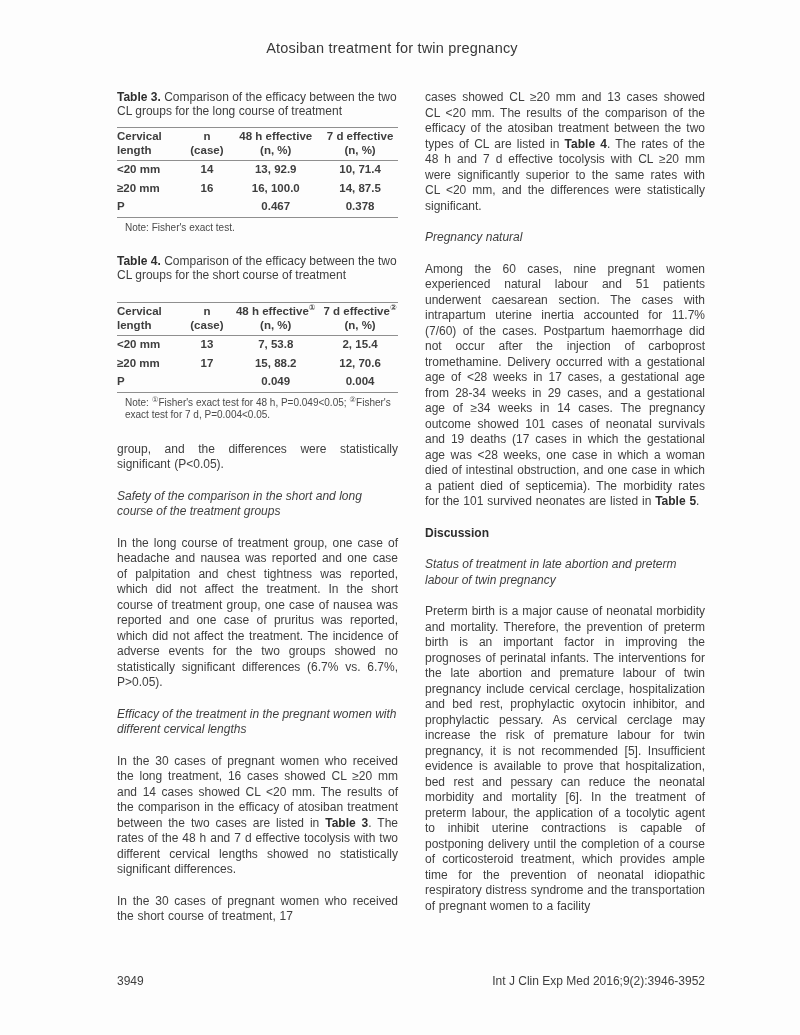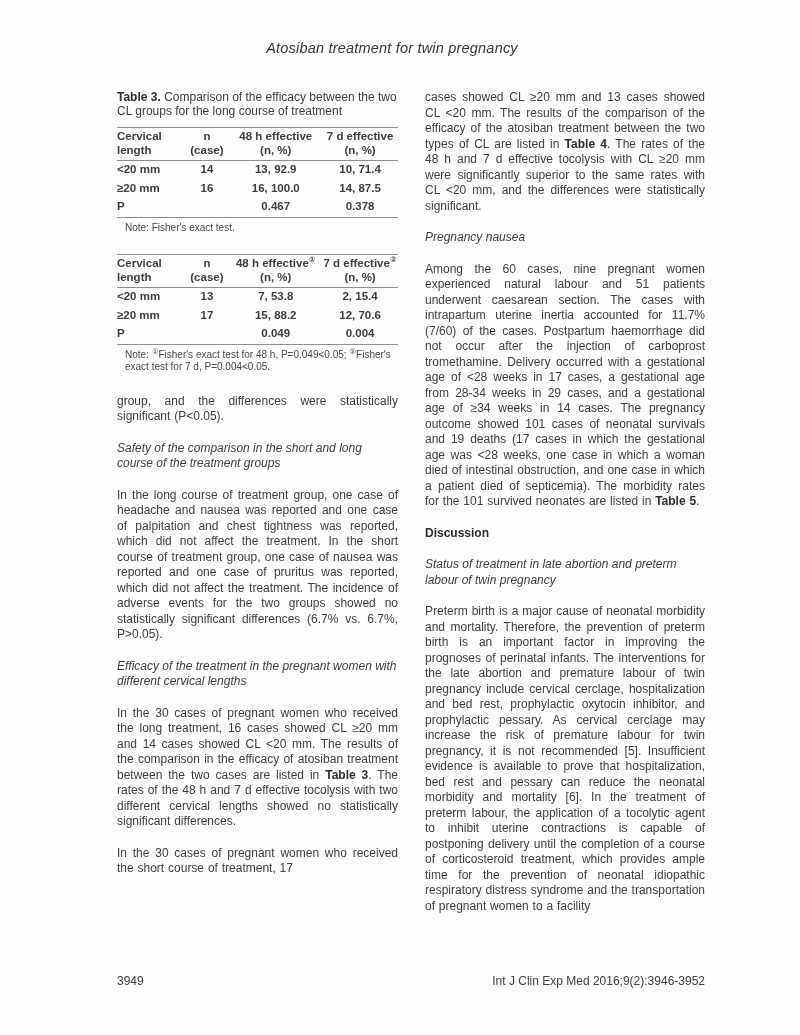--- a/index.html
+++ b/index.html
@@ -5,21 +5,21 @@
   html, body { margin: 0; padding: 0; }
   body {
     width: 800px; height: 1035px; position: relative;
     background: #fdfdfd;
     font-family: "Liberation Sans", "DejaVu Sans", sans-serif;
     color: #3e3e3e;
     -webkit-font-smoothing: antialiased;
   }
   .running-head {
     position: absolute; top: 40px; left: 0; width: 784px;
-    text-align: center; font-size: 14.5px; color: #383838; letter-spacing: 0.2px; font-style: italic;
+    text-align: center; font-size: 14.5px; color: #383838; letter-spacing: 0.2px;
   }
   .col { position: absolute; top: 90px; width: 281px; }
   .col-left  { left: 117px; }
   .col-right { left: 425px; width: 280px; }
 
   .para {
     font-size: 12px; line-height: 15.5px; text-align: justify;
     margin: 0 0 16px 0; word-spacing: 0.5px; color: #3e3e3e;
   }
   .heading-italic {
@@ -102,20 +102,21 @@
           <td class="cc"></td>
           <td class="cc">0.467</td>
           <td class="cc">0.378</td>
         </tr>
       </tbody>
     </table>
     <p class="tnote">Note: Fisher's exact test.</p>
   </div>
 
   <div class="tblock tblock-4">
+    <p class="tcap"><b>Table 4.</b><span> Comparison of the efficacy between the two CL groups for the short course of treatment</span></p>
     <table>
       <colgroup>
           <col style="width:24%">
           <col style="width:16%">
           <col style="width:33%">
           <col style="width:27%">
         </colgroup>
       <thead>
         <tr>
           <th class="c1"><span>Cervical</span><br><span>length</span></th>
@@ -159,21 +160,21 @@
   <p class="para"><span>In the 30 cases of pregnant women who received the long treatment, 16 cases showed CL ≥20 mm and 14 cases showed CL &lt;20 mm. The results of the comparison in the efficacy of atosiban treatment between the two cases are listed in </span><b>Table 3</b><span>. The rates of the 48 h and 7 d effective tocolysis with two different cervical lengths showed no statistically significant differences.</span></p>
 
   <p class="para">In the 30 cases of pregnant women who received the short course of treatment, 17</p>
 
 </div>
 
 <div class="col col-right">
 
   <p class="para"><span>cases showed CL ≥20 mm and 13 cases showed CL &lt;20 mm. The results of the comparison of the efficacy of the atosiban treatment between the two types of CL are listed in </span><b>Table 4</b><span>. The rates of the 48 h and 7 d effective tocolysis with CL ≥20 mm were significantly superior to the same rates with CL &lt;20 mm, and the differences were statistically significant.</span></p>
 
-  <p class="heading-italic">Pregnancy nausea</p>
+  <p class="heading-italic">Pregnancy natural</p>
 
   <p class="para"><span>Among the 60 cases, nine pregnant women experienced natural labour and 51 patients underwent caesarean section. The cases with intrapartum uterine inertia accounted for 11.7% (7/60) of the cases. Postpartum haemorrhage did not occur after the injection of carboprost tromethamine. Delivery occurred with a gestational age of &lt;28 weeks in 17 cases, a gestational age from 28-34 weeks in 29 cases, and a gestational age of ≥34 weeks in 14 cases. The pregnancy outcome showed 101 cases of neonatal survivals and 19 deaths (17 cases in which the gestational age was &lt;28 weeks, one case in which a woman died of intestinal obstruction, and one case in which a patient died of septicemia). The morbidity rates for the 101 survived neonates are listed in </span><b>Table 5</b><span>.</span></p>
 
   <p class="heading-bold">Discussion</p>
 
   <p class="heading-italic">Status of treatment in late abortion and preterm labour of twin pregnancy</p>
 
   <p class="para">Preterm birth is a major cause of neonatal morbidity and mortality. Therefore, the prevention of preterm birth is an important factor in improving the prognoses of perinatal infants. The interventions for the late abortion and premature labour of twin pregnancy include cervical cerclage, hospitalization and bed rest, prophylactic oxytocin inhibitor, and prophylactic pessary. As cervical cerclage may increase the risk of premature labour for twin pregnancy, it is not recommended [5]. Insufficient evidence is available to prove that hospitalization, bed rest and pessary can reduce the neonatal morbidity and mortality [6]. In the treatment of preterm labour, the application of a tocolytic agent to inhibit uterine contractions is capable of postponing delivery until the completion of a course of corticosteroid treatment, which provides ample time for the prevention of neonatal idiopathic respiratory distress syndrome and the transportation of pregnant women to a facility</p>
 
 </div>

